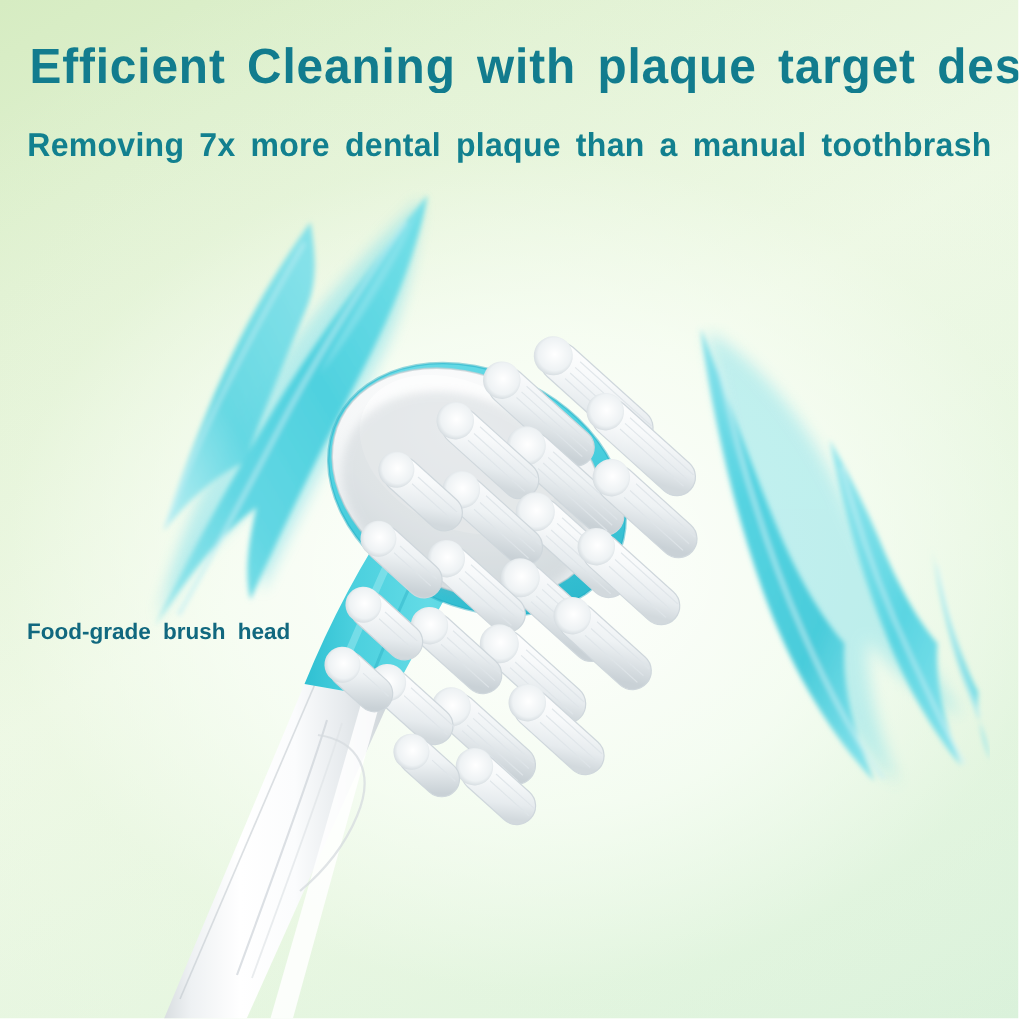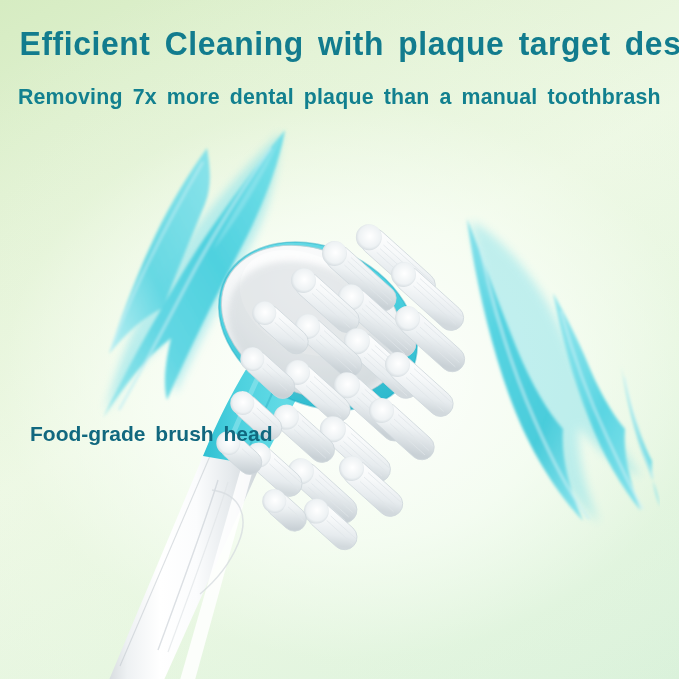--- a/index.html
+++ b/index.html
@@ -37,42 +37,42 @@
     word-spacing: 5px;
     font-stretch: condensed;
     transform: scaleX(0.965);
     transform-origin: 50% 50%;
     white-space: nowrap;
   }
   .subtitle-wrap {
     position: absolute;
     left: 0; right: 0;
     top: 83px;
-    text-align: left;
+    text-align: right;
     padding: 0 8px;
     box-sizing: border-box;
   }
   .subtitle {
     margin: 0;
     font-size: 22px;
     line-height: 28px;
     font-weight: 700;
     color: #12808f;
     letter-spacing: 0.2px;
     word-spacing: 4px;
     transform: scaleX(0.97);
     transform-origin: 50% 50%;
     white-space: nowrap;
   }
   .caption {
     position: absolute;
     left: 18px;
     top: 408px;
-    margin: 12px;
-    font-size: 21px;
+    margin: 0;
+    font-size: 15px;
     line-height: 28px;
     font-weight: 700;
     color: #11687f;
     word-spacing: 4px;
     white-space: nowrap;
     z-index: 7;
   }
 
   
   .swoosh {

